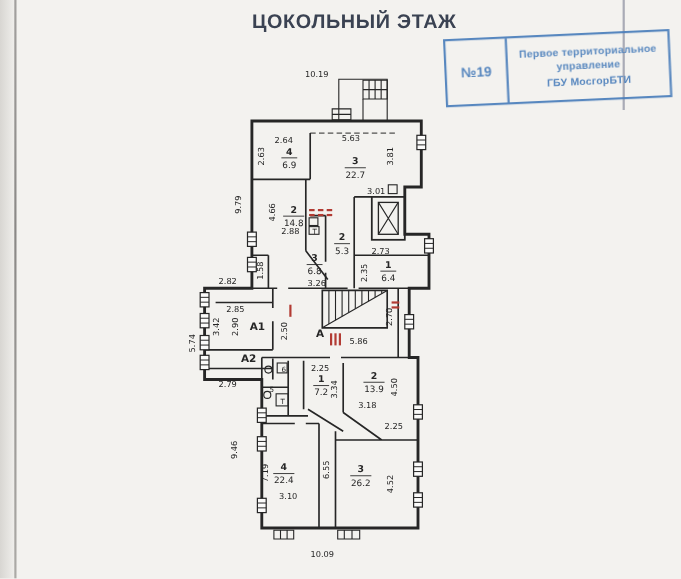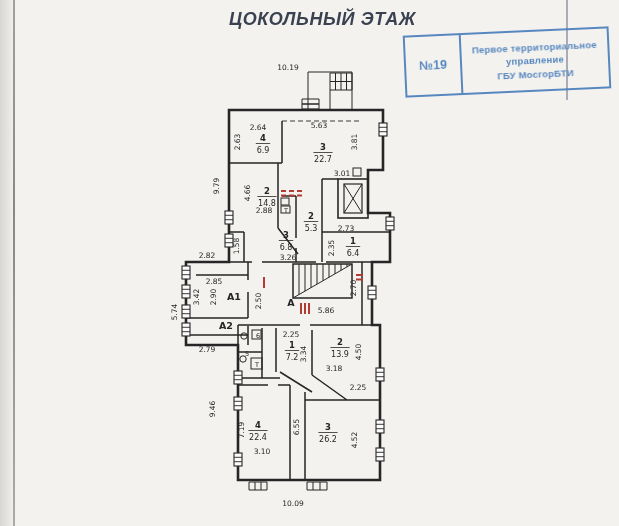--- a/index.html
+++ b/index.html
@@ -5,21 +5,21 @@
   html,body{margin:0;padding:0;}
   body{width:619px;height:526px;overflow:hidden;position:relative;
        background:#f3f2ef;font-family:"Liberation Sans",sans-serif;}
   .scan-edge{position:absolute;left:13px;top:0;width:2px;height:526px;
        background:linear-gradient(to bottom,#8e8c8a,#6f6d6b 40%,#9a9894);opacity:.8;}
   .scan-band{position:absolute;left:0;top:0;width:13px;height:526px;
        background:linear-gradient(to right,#d8d6d2,#efeeeb);}
   .fold-line{position:absolute;left:566px;top:0;width:1.5px;height:100px;
        background:rgba(95,100,125,.5);}
   .title{position:absolute;left:229px;top:9px;font-size:18px;font-weight:700;
-       letter-spacing:.6px;color:#3a4252;white-space:nowrap;font-style:italic;}
+       letter-spacing:.6px;color:#3a4252;white-space:nowrap;}
   .stamp{position:absolute;left:404px;top:31px;width:202px;height:58px;
        transform:rotate(-2.6deg);border:2px solid;display:flex;align-items:stretch;
        filter:blur(.3px);opacity:.92;}
   .stamp-cell-num{width:54px;display:flex;align-items:center;justify-content:center;
        border-right:2px solid;font-size:12.5px;font-weight:700;}
   .stamp-cell-org{flex:1;display:flex;flex-direction:column;align-items:center;
        justify-content:center;font-size:9.5px;font-weight:700;line-height:1.4;
        text-align:center;letter-spacing:.2px;}
   svg{position:absolute;left:0;top:0;}
   .wo path{fill:none;stroke:#262626;stroke-width:2.6;}

